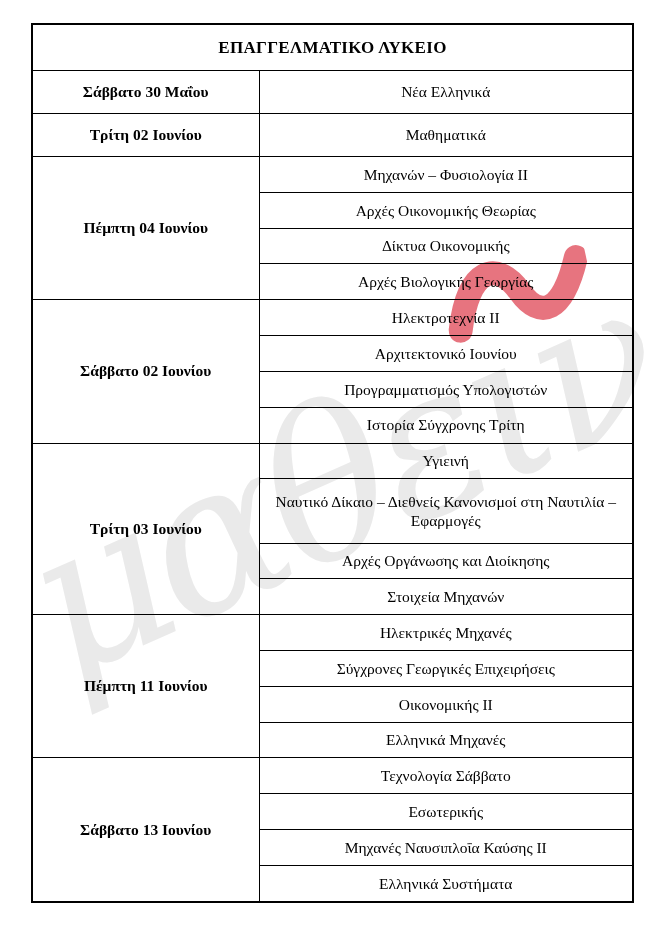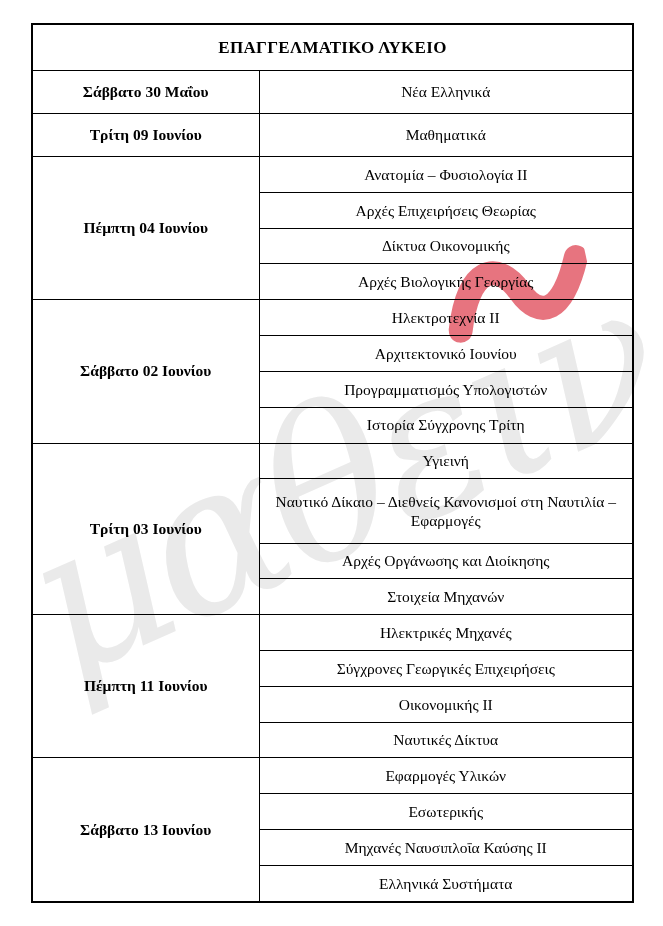--- a/index.html
+++ b/index.html
@@ -118,29 +118,29 @@
       <tr>
         <th colspan="2" class="title-cell">ΕΠΑΓΓΕΛΜΑΤΙΚΟ ΛΥΚΕΙΟ</th>
       </tr>
     </thead>
     <tbody id="schedule-body">
         <tr class="row-single">
           <td class="date-cell" rowspan="1">Σάββατο 30 Μαΐου</td>
           <td class="subject-cell">Νέα Ελληνικά</td>
         </tr>
         <tr class="row-single">
-          <td class="date-cell" rowspan="1">Τρίτη 09 Ιουνίου</td>
+          <td class="date-cell" rowspan="1">Τρίτη 02 Ιουνίου</td>
           <td class="subject-cell">Μαθηματικά</td>
         </tr>
         <tr>
           <td class="date-cell" rowspan="4">Πέμπτη 04 Ιουνίου</td>
-          <td class="subject-cell">Ανατομία – Φυσιολογία ΙΙ</td>
-        </tr>
-        <tr>
-          <td class="subject-cell">Αρχές Επιχειρήσεις Θεωρίας</td>
+          <td class="subject-cell">Μηχανών – Φυσιολογία ΙΙ</td>
+        </tr>
+        <tr>
+          <td class="subject-cell">Αρχές Οικονομικής Θεωρίας</td>
         </tr>
         <tr>
           <td class="subject-cell">Δίκτυα Οικονομικής</td>
         </tr>
         <tr>
           <td class="subject-cell">Αρχές Βιολογικής Γεωργίας</td>
         </tr>
         <tr>
           <td class="date-cell" rowspan="4">Σάββατο 02 Ιουνίου</td>
           <td class="subject-cell">Ηλεκτροτεχνία ΙΙ</td>
@@ -171,25 +171,25 @@
           <td class="date-cell" rowspan="4">Πέμπτη 11 Ιουνίου</td>
           <td class="subject-cell">Ηλεκτρικές Μηχανές</td>
         </tr>
         <tr>
           <td class="subject-cell">Σύγχρονες Γεωργικές Επιχειρήσεις</td>
         </tr>
         <tr>
           <td class="subject-cell">Οικονομικής ΙΙ</td>
         </tr>
         <tr>
-          <td class="subject-cell">Ναυτικές Δίκτυα</td>
+          <td class="subject-cell">Ελληνικά Μηχανές</td>
         </tr>
         <tr>
           <td class="date-cell" rowspan="4">Σάββατο 13 Ιουνίου</td>
-          <td class="subject-cell">Εφαρμογές Υλικών</td>
+          <td class="subject-cell">Τεχνολογία Σάββατο</td>
         </tr>
         <tr>
           <td class="subject-cell">Εσωτερικής</td>
         </tr>
         <tr>
           <td class="subject-cell">Μηχανές Ναυσιπλοΐα Καύσης ΙΙ</td>
         </tr>
         <tr>
           <td class="subject-cell">Ελληνικά Συστήματα</td>
         </tr>

